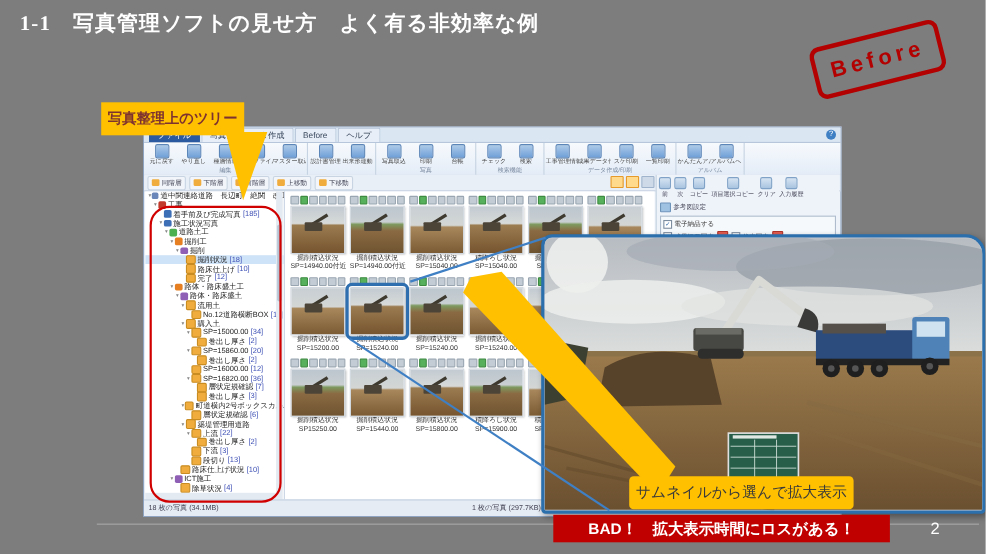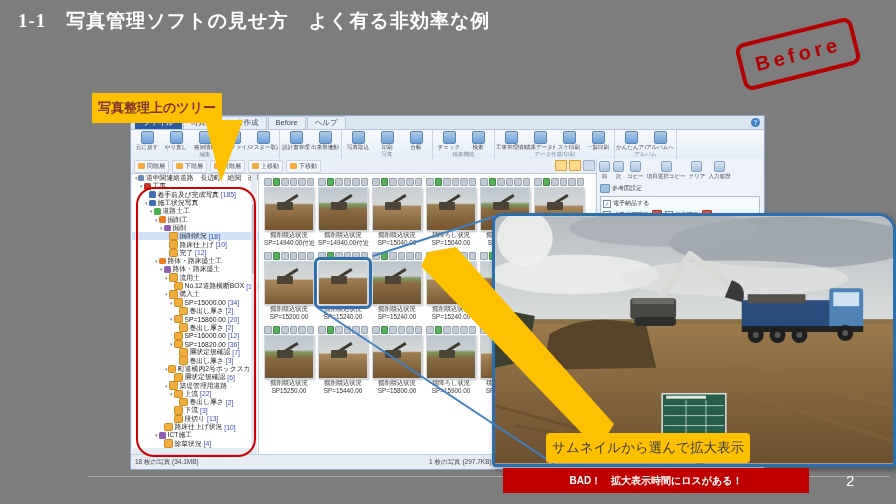--- a/index.html
+++ b/index.html
@@ -6,24 +6,24 @@
   body{width:896px;height:504px;font-family:"Liberation Sans","DejaVu Sans",sans-serif;}
   .slide{position:relative;width:896px;height:504px;background:#7d7d7d;overflow:hidden;}
 
   
   .title{position:absolute;left:18px;top:8px;color:#ffffff;font-family:"Liberation Serif","DejaVu Serif",serif;font-size:19px;font-weight:600;letter-spacing:1px;}
   .stamp{position:absolute;left:738px;top:30px;width:112px;height:40px;border:4px solid #b30000;border-radius:9px;color:#b30000;
          font-size:20px;font-weight:bold;letter-spacing:4px;display:flex;align-items:center;justify-content:center;
          transform:rotate(-14deg);z-index:20;}
   .callout{position:absolute;background:#ffc000;z-index:50;display:flex;align-items:center;justify-content:center;}
   .callout.tree-co{left:92px;top:93px;width:130px;height:30px;color:#7e3230;font-size:13px;font-weight:bold;border-radius:0;}
-  .callout.thumb-co{left:546px;top:433px;width:204px;height:30px;color:#3a3a3a;font-size:13.5px;border-radius:4px;}
+  .callout.thumb-co{left:572px;top:433px;width:204px;height:30px;color:#3a3a3a;font-size:13.5px;border-radius:4px;}
   .banner{position:absolute;background:#c00000;color:#ffffff;font-weight:bold;display:flex;align-items:center;justify-content:center;z-index:50;}
   .banner.top{left:228px;top:94px;width:518px;height:28px;font-size:15px;}
-  .banner.bottom{left:503px;top:468px;width:306px;height:25px;font-size:10px;}
+  .banner.bottom{left:503px;top:468px;width:306px;height:25px;font-size:14px;}
   .footer-line{position:absolute;left:88px;top:476px;width:802px;height:1px;background:#a8a8a8;z-index:5;}
   .footer{position:absolute;left:20px;top:484px;color:#f0f0f0;font-family:"Liberation Serif","DejaVu Serif",serif;font-size:12.5px;z-index:6;}
   .footer span{margin-right:26px;}
   .pagenum{position:absolute;left:846px;top:472px;color:#ffffff;font-size:15px;z-index:55;}
 
   
   .app{position:absolute;left:130px;top:115px;width:633px;height:353px;background:#eef3fa;border:1px solid #8fa4c0;z-index:10;font-size:7px;color:#333;}
   .tabbar{position:absolute;left:0;top:0;width:100%;height:14px;background:#dbe6f3;border-bottom:1px solid #b7c6da;display:flex;align-items:flex-end;padding-left:4px;box-sizing:border-box;}
   .tab{height:12px;line-height:12px;padding:0 7px;font-size:7.5px;color:#37465c;background:#e8eef7;border:1px solid #b7c6da;border-bottom:none;margin-right:1px;border-radius:2px 2px 0 0;}
   .tab.active{background:#2b5aa0;color:#fff;border-color:#2b5aa0;}

